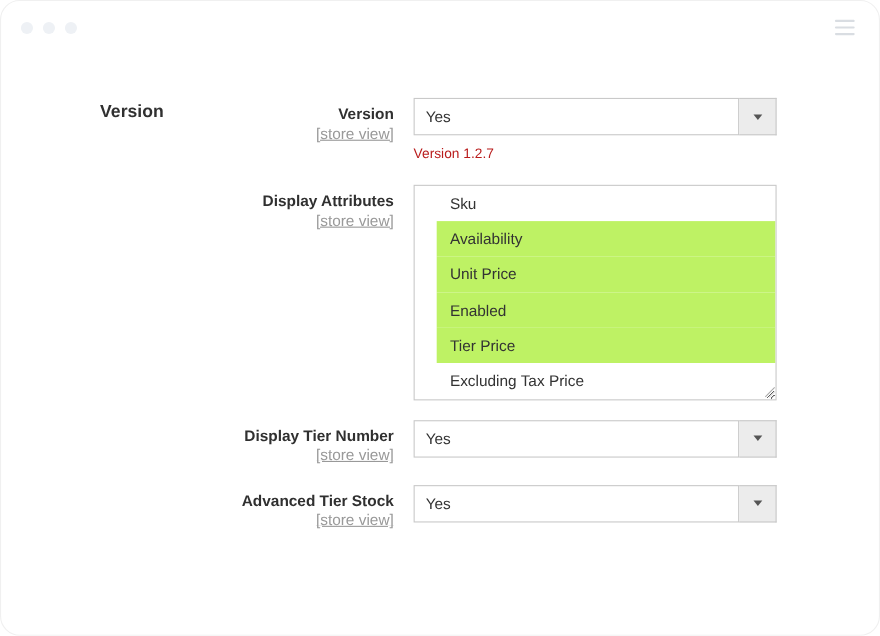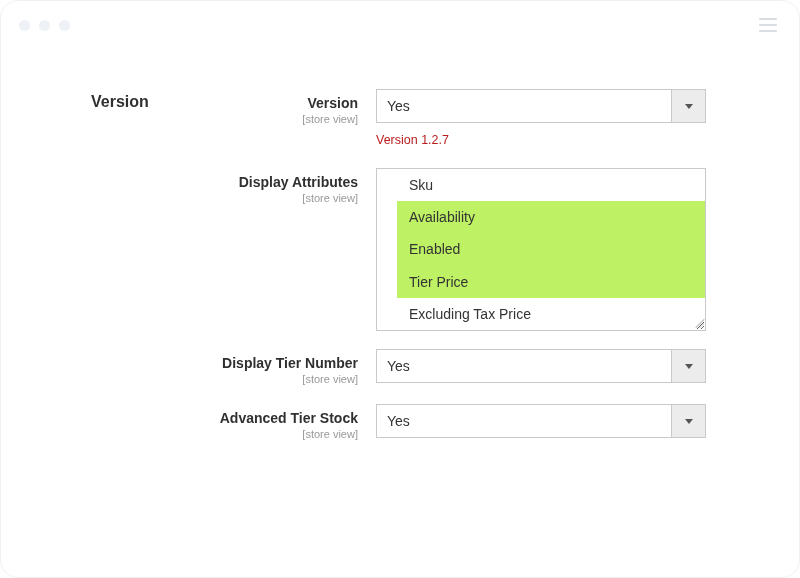--- a/index.html
+++ b/index.html
@@ -78,23 +78,24 @@
       padding-right: 18px;
       padding-top: 6px;
     }
     .label-text {
       font-size: 14px;
       font-weight: 600;
       color: #303030;
       line-height: 1.2;
     }
     .label-scope {
-      font-size: 11px;
+      font-size: 14px;
       color: #999;
       line-height: 1.3;
+      text-decoration: underline;
     }
     .field-col {
       width: 330px;
     }
     .select-wrap {
       display: flex;
       width: 100%;
       height: 34px;
     }
     .select-input {
@@ -213,20 +214,21 @@
 
       <div class="form-row">
         <div class="label-col">
           <div class="label-text">Display Attributes</div>
           <div class="label-scope">[store view]</div>
         </div>
         <div class="field-col">
           <div class="multiselect" id="ms-attributes">
             <div class="ms-option">Sku</div>
               <div class="ms-option selected">Availability</div>
+              <div class="ms-option selected">Unit Price</div>
               <div class="ms-option selected">Enabled</div>
               <div class="ms-option selected">Tier Price</div>
               <div class="ms-option">Excluding Tax Price</div>
               <div class="resize-grip"></div>
           </div>
         </div>
       </div>
 
       <div class="form-row">
         <div class="label-col">

